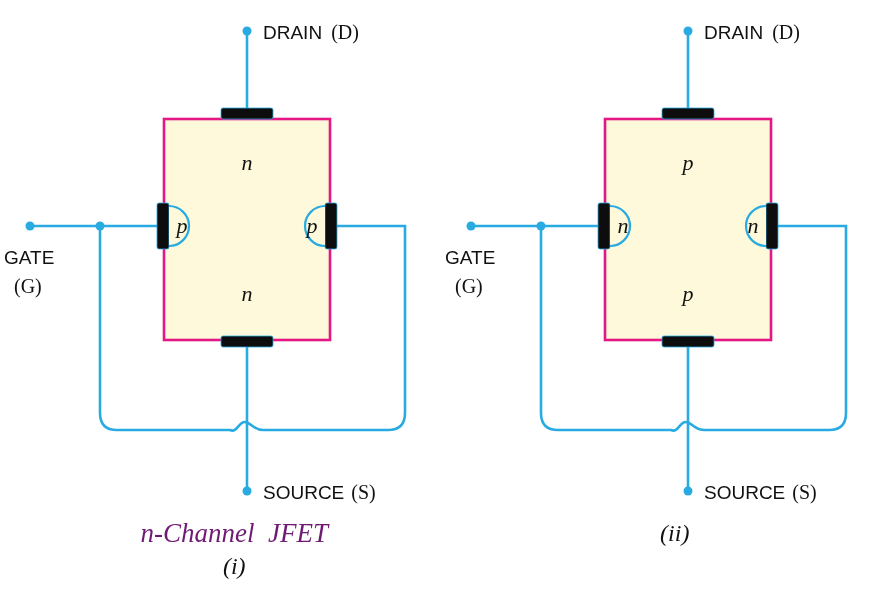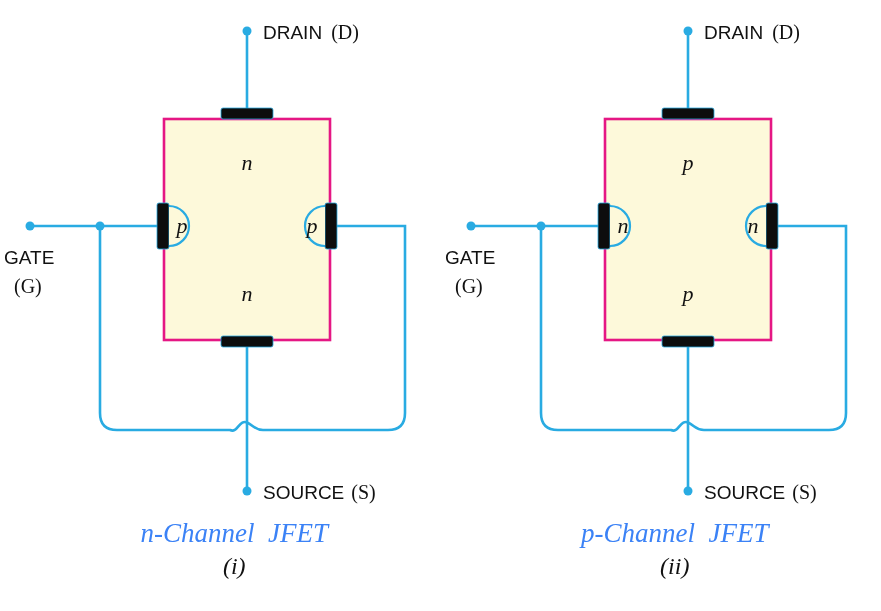--- a/index.html
+++ b/index.html
@@ -28,21 +28,21 @@
   .wire   { stroke: #29abe2; stroke-width: 2.6; fill: none; stroke-linecap: round; }
   .dot    { fill: #29abe2; stroke: none; }
   .box    { fill: #fdf9da; stroke: #e51784; stroke-width: 2.6; }
   .bar    { fill: #0d0d0d; stroke: #29abe2; stroke-width: 0.8; }
   .bulge  { fill: #fdf9da; stroke: #29abe2; stroke-width: 2.2; }
 
   
   .lbl      { font-family: "Liberation Sans", sans-serif; font-size: 19px; fill: #111; }
   .pin      { font-family: "Liberation Serif", serif; font-size: 20px; fill: #111; }
   .region   { font-family: "Liberation Serif", serif; font-style: italic; font-size: 22px; fill: #111; text-anchor: middle; }
-  .caption  { font-family: "Liberation Serif", serif; font-style: italic; font-size: 27px; color: #3b82f6;
+  .caption  { font-family: "Liberation Serif", serif; font-style: italic; font-size: 27px; color: #701a75;
               text-align: center; white-space: pre; margin-top: 2px; transform: translateX(14px); }
   .numeral  { font-family: "Liberation Serif", serif; font-style: italic; font-size: 24px; color: #111;
               text-align: center; white-space: pre; margin-top: 4px; transform: translateX(14px); }
 </style>
 </head>
 <body>
 
 <div class="canvas">
 
   <div class="figure">
@@ -126,17 +126,16 @@
       <text x="263" y="39">
         <tspan class="lbl">DRAIN</tspan><tspan class="pin" dx="9">(D)</tspan>
       </text>
       <text x="263" y="499">
         <tspan class="lbl">SOURCE</tspan><tspan class="pin" dx="7">(S)</tspan>
       </text>
       <text class="lbl" x="4" y="264">GATE</text>
       <text class="pin" x="14" y="293">(G)</text>
     </svg>
 
-    <div class="caption">p-Channel  JFET</div>
     <div class="numeral">(ii)</div>
   </div>
 
 </div>
 
 </body></html>

